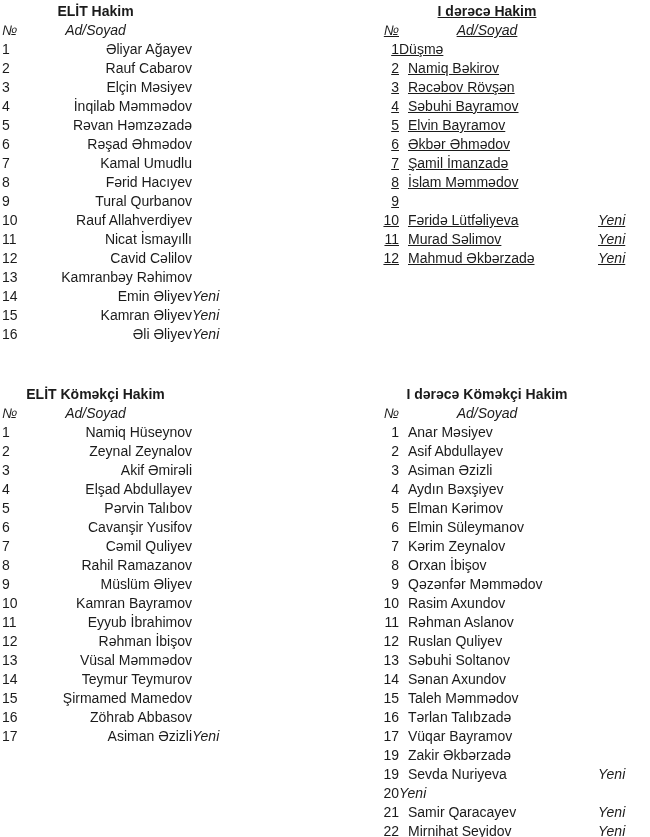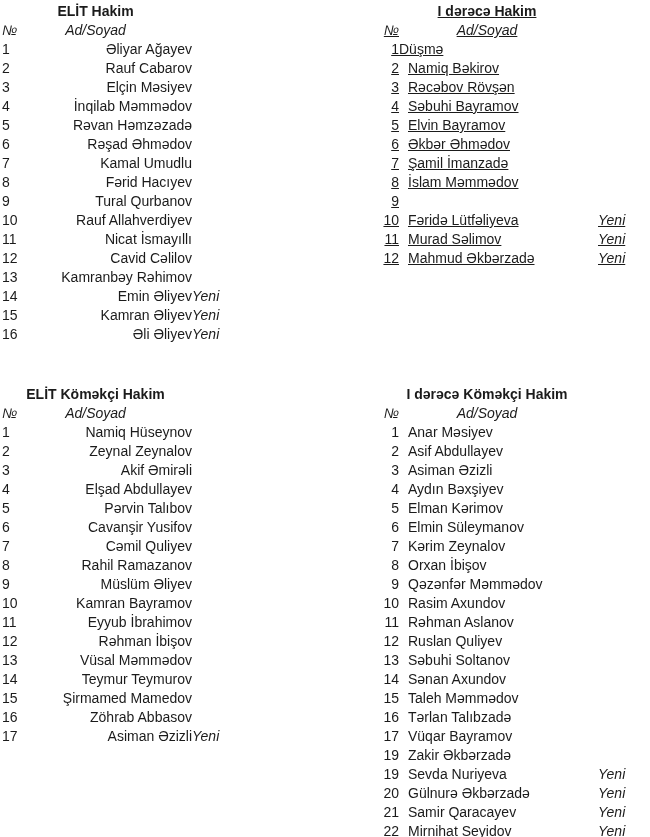--- a/index.html
+++ b/index.html
@@ -404,21 +404,20 @@
     <span class="nm">Zakir Əkbərzadə</span>
     <span class="st"></span>
   </div>
         <div class="row">
     <span class="no">19</span>
     <span class="nm">Sevda Nuriyeva</span>
     <span class="st it">Yeni</span>
   </div>
         <div class="row">
     <span class="no">20</span>
-    <span class="nm">Gülnurə Əkbərzadə</span>
     <span class="st it">Yeni</span>
   </div>
         <div class="row">
     <span class="no">21</span>
     <span class="nm">Samir Qaracayev</span>
     <span class="st it">Yeni</span>
   </div>
         <div class="row">
     <span class="no">22</span>
     <span class="nm">Mirnihat Seyidov</span>

